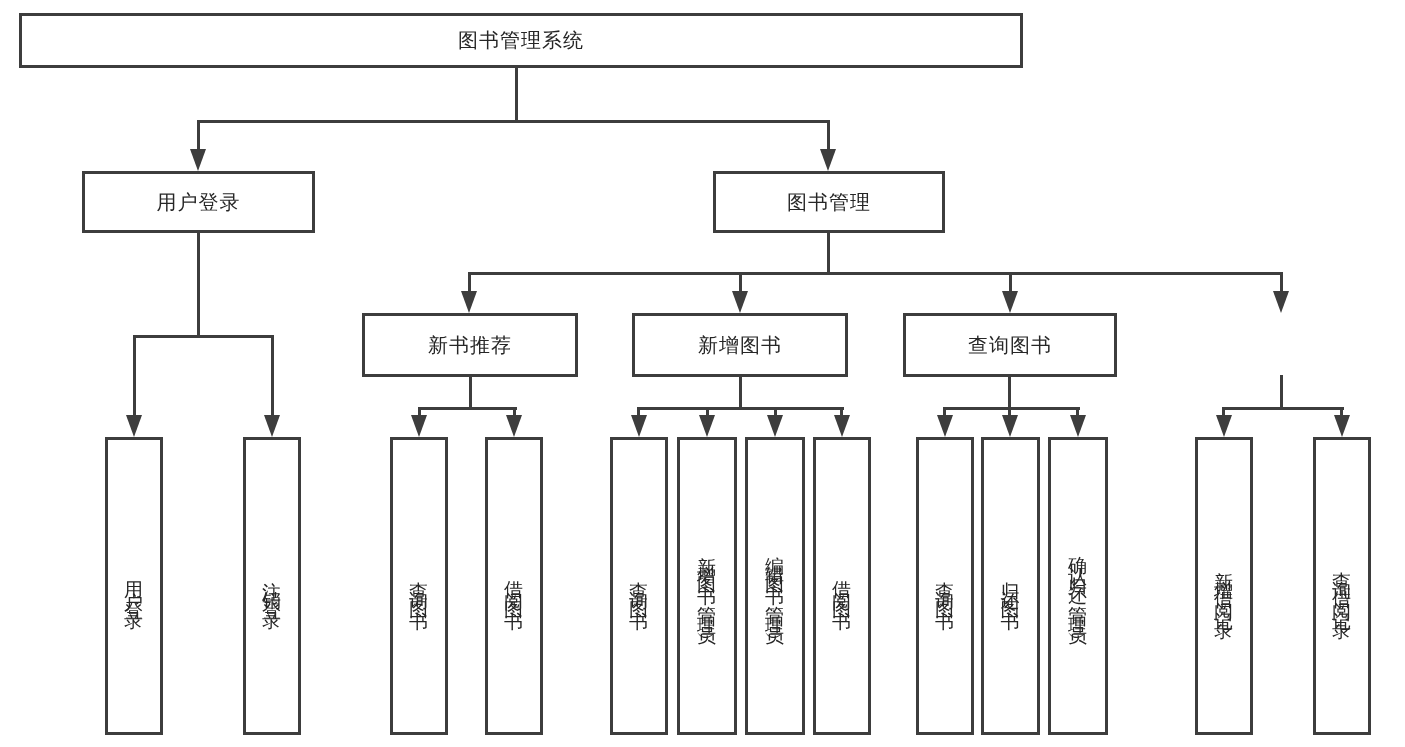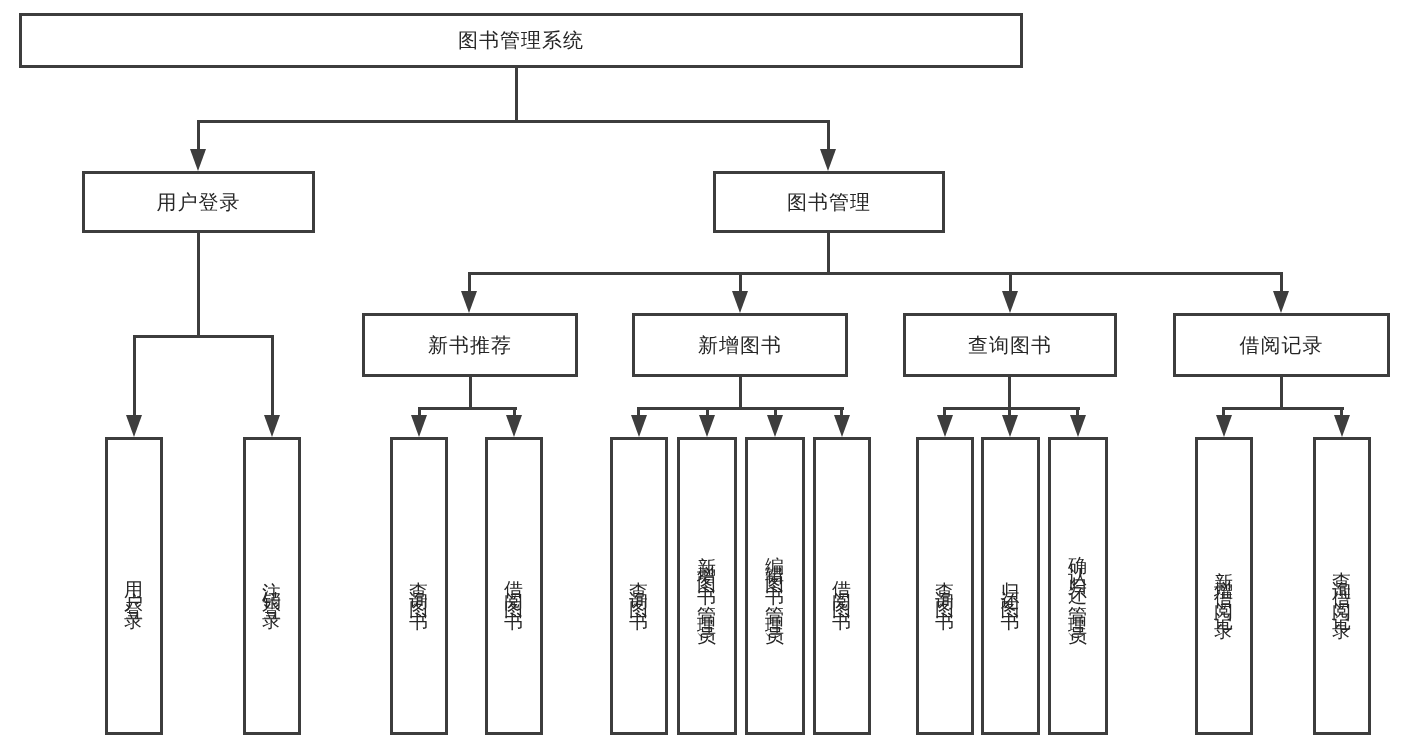--- a/index.html
+++ b/index.html
@@ -105,23 +105,20 @@
 
   <div class="box" style="left:713px;top:171px;width:232px;height:62px">
     <span class="hlabel">图书管理</span>
   </div>
   <div class="box" style="left:632px;top:313px;width:216px;height:64px">
     <span class="hlabel">新增图书</span>
   </div>
   <div class="box" style="left:903px;top:313px;width:214px;height:64px">
     <span class="hlabel">查询图书</span>
   </div>
-  <div class="box" style="left:1173px;top:313px;width:217px;height:64px">
-    <span class="hlabel">借阅记录</span>
-  </div>
 
   <div class="box" style="left:105px;top:437px;width:58px;height:298px">
     <span class="vlabel">用户登录</span>
   </div>
   <div class="box" style="left:243px;top:437px;width:58px;height:298px">
     <span class="vlabel">注销登录</span>
   </div>
   <div class="box" style="left:390px;top:437px;width:58px;height:298px">
     <span class="vlabel">查询图书</span>
   </div>

